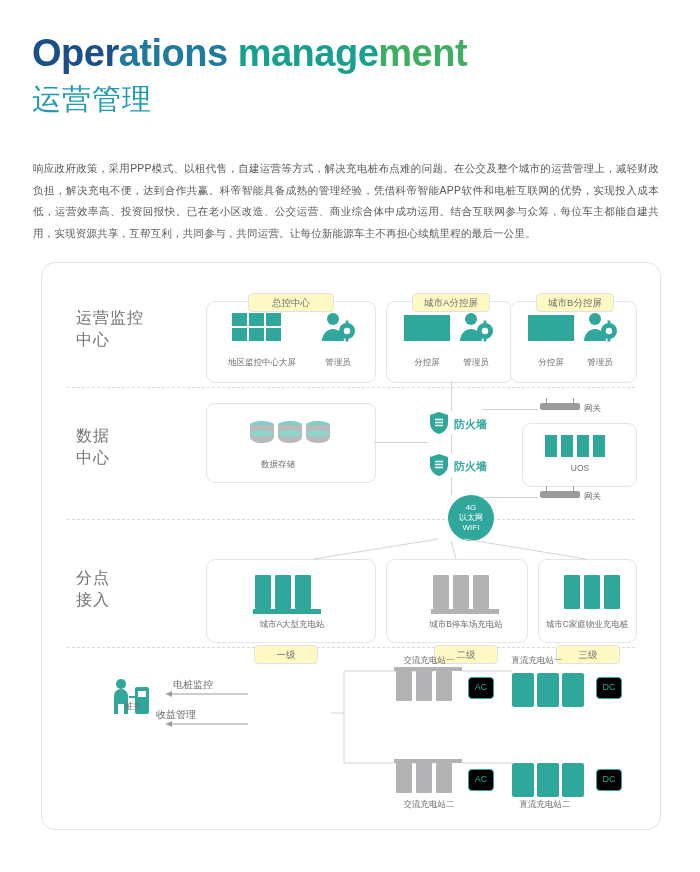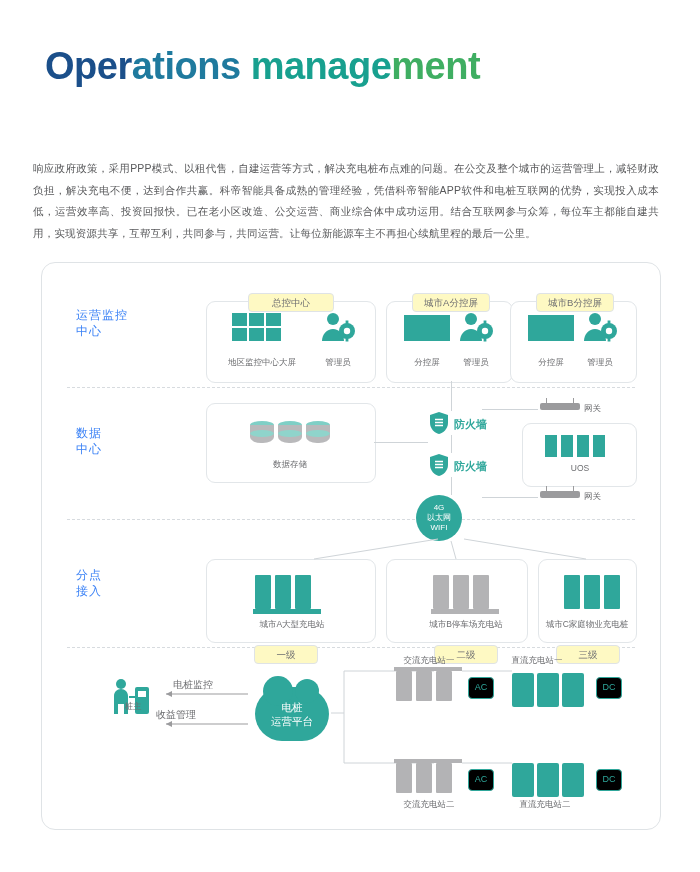--- a/index.html
+++ b/index.html
@@ -8,42 +8,42 @@
     background:#ffffff;
     font-family:"Liberation Sans","DejaVu Sans",sans-serif;
     color:#4a4a4a;
     position:relative;
     overflow:hidden;
   }
   
   .header{position:absolute;left:32px;top:34px;width:640px;}
   .title-en{
     font-size:38px;font-weight:bold;letter-spacing:-0.5px;line-height:1.05;
-    margin:13px;white-space:nowrap;
+    margin:0;white-space:nowrap;
   }
   .title-en .c0{color:#1b4f8a;}
   .title-en .c1{color:#1f7a9e;}
   .title-en .c2{color:#18a08f;}
   .title-en .c3{color:#3fae62;}
   .title-cn{
     font-size:29px;color:#1f9ab0;margin-top:6px;letter-spacing:1px;
     font-weight:normal;
   }
   .paragraph{
     position:absolute;left:33px;top:158px;width:626px;
     font-size:10.5px;line-height:2.05;color:#58595b;
     text-align:justify;letter-spacing:.2px;
   }
   
   .diagram{
     position:absolute;left:41px;top:262px;width:618px;height:566px;
     border:1px solid #dfe3e6;border-radius:14px;background:#fff;
   }
   .row-label{
-    position:absolute;font-size:12px;color:#3b82f6;line-height:1.35;
+    position:absolute;font-size:16px;color:#737373;line-height:1.35;
     font-weight:normal;letter-spacing:1px;
   }
   .dash-sep{
     position:absolute;border-top:1px dashed #d7dbdf;height:0;left:25px;width:568px;
   }
   .panel{
     position:absolute;border:1px solid #e2e6e9;border-radius:9px;background:#fff;
   }
   .tag{
     position:absolute;border:1px solid #dfe3e6;border-radius:4px;background:#fef9c3;
@@ -108,20 +108,21 @@
   .owner{position:absolute;}
   svg.arrow{position:absolute;overflow:visible;}
 </style>
 </head>
 <body>
 
 <div class="header">
   <div class="title-en">
     <span class="c0">Oper</span><span class="c1">ations </span><span class="c2">manage</span><span class="c3">ment</span>
   </div>
+  <div class="title-cn">运营管理</div>
 </div>
 
 <div class="paragraph">响应政府政策，采用PPP模式、以租代售，自建运营等方式，解决充电桩布点难的问题。在公交及整个城市的运营管理上，减轻财政负担，解决充电不便，达到合作共赢。科帝智能具备成熟的管理经验，凭借科帝智能APP软件和电桩互联网的优势，实现投入成本低，运营效率高、投资回报快。已在老小区改造、公交运营、商业综合体中成功运用。结合互联网参与众筹，每位车主都能自建共用，实现资源共享，互帮互利，共同参与，共同运营。让每位新能源车主不再担心续航里程的最后一公里。</div>
 
 <div class="diagram">
 
   <div class="row-label" style="left:34px;top:44px;white-space:pre;">运营监控
 中心</div>
   <div class="row-label" style="left:34px;top:162px;white-space:pre;">数据
 中心</div>
@@ -202,21 +203,21 @@
   <div class="cyl" style="left:236px;top:158px;">
       <div class="top"></div>
       <div class="body"></div>
       <div class="top2"></div>
     </div>
   <div class="cyl" style="left:264px;top:158px;">
       <div class="top"></div>
       <div class="body"></div>
       <div class="top2"></div>
     </div>
-  <div class="cap" style="left:208px;top:196px;width:80px;">数据存储</div>
+  <div class="cap" style="left:196px;top:196px;width:80px;">数据存储</div>
 
   <div class="shield" style="left:386px;top:148px;">
     <svg width="22" height="24" viewBox="0 0 22 24">
         <path d="M11 1 20 4v8c0 6-5 10-9 11C7 22 2 18 2 12V4z" fill="#2fa79b"></path>
         <path d="M7 11.5h8M7 8.5h8M7 14.5h8" stroke="#fff" stroke-width="1.3"></path>
       </svg>
   </div>
   <div class="fw-label" style="left:412px;top:154px;">防火墙</div>
 
   <div class="shield" style="left:386px;top:190px;">
@@ -243,21 +244,21 @@
   </div>
   <div class="cap" style="left:508px;top:200px;width:60px;">UOS</div>
 
   <div class="gw" style="left:498px;top:228px;">
     <div class="leg" style="left:6px;"></div>
       <div class="leg" style="left:33px;"></div>
     <div class="bar"></div>
   </div>
   <div class="cap" style="left:542px;top:228px;width:30px;text-align:left;">网关</div>
 
-  <div class="circle4g" style="left:374px;top:232px;text-align:center;">
+  <div class="circle4g" style="left:406px;top:232px;text-align:center;">
     <span>4G</span>
     <span>以太网</span>
     <span>WIFI</span>
   </div>
 
   <div class="line vline" style="left:409px;top:118px;height:30px;"></div>
   <div class="line vline" style="left:409px;top:172px;height:18px;"></div>
   <div class="line vline" style="left:409px;top:214px;height:18px;"></div>
   <div class="line hline" style="left:332px;top:179px;width:54px;"></div>
   <div class="line hline" style="left:440px;top:146px;width:56px;"></div>
@@ -299,26 +300,20 @@
 
   <div class="arrowtxt" style="left:131px;top:415px;">电桩监控</div>
   <div class="arrowtxt" style="left:114px;top:445px;font-family:Liberation Serif, serif;">收益管理</div>
   <svg class="arrow" style="left:120px;top:425px;width:95px;height:40px;">
     <line x1="4" y1="6" x2="86" y2="6" stroke="#9b9b9d" stroke-width="1"></line>
     <path d="M4 6 L10 3 L10 9 Z" fill="#9b9b9d"></path>
     <line x1="4" y1="36" x2="86" y2="36" stroke="#9b9b9d" stroke-width="1"></line>
     <path d="M4 36 L10 33 L10 39 Z" fill="#9b9b9d"></path>
   </svg>
 
-  <div class="cloud" style="left:213px;top:424px;">
-    <span>
-      <span>电桩</span><br>
-      <span>运营平台</span>
-    </span>
-  </div>
 
   <svg class="arrow" style="left:0;top:0;width:618px;height:566px;">
     <line x1="289" y1="450" x2="302" y2="450" stroke="#cfd4d8" stroke-width="1"></line>
     <line x1="302" y1="408" x2="302" y2="500" stroke="#cfd4d8" stroke-width="1"></line>
     <line x1="302" y1="408" x2="392" y2="408" stroke="#cfd4d8" stroke-width="1"></line>
     <line x1="302" y1="500" x2="392" y2="500" stroke="#cfd4d8" stroke-width="1"></line>
     <line x1="420" y1="408" x2="470" y2="408" stroke="#cfd4d8" stroke-width="1"></line>
     <line x1="420" y1="500" x2="470" y2="500" stroke="#cfd4d8" stroke-width="1"></line>
   </svg>
 

